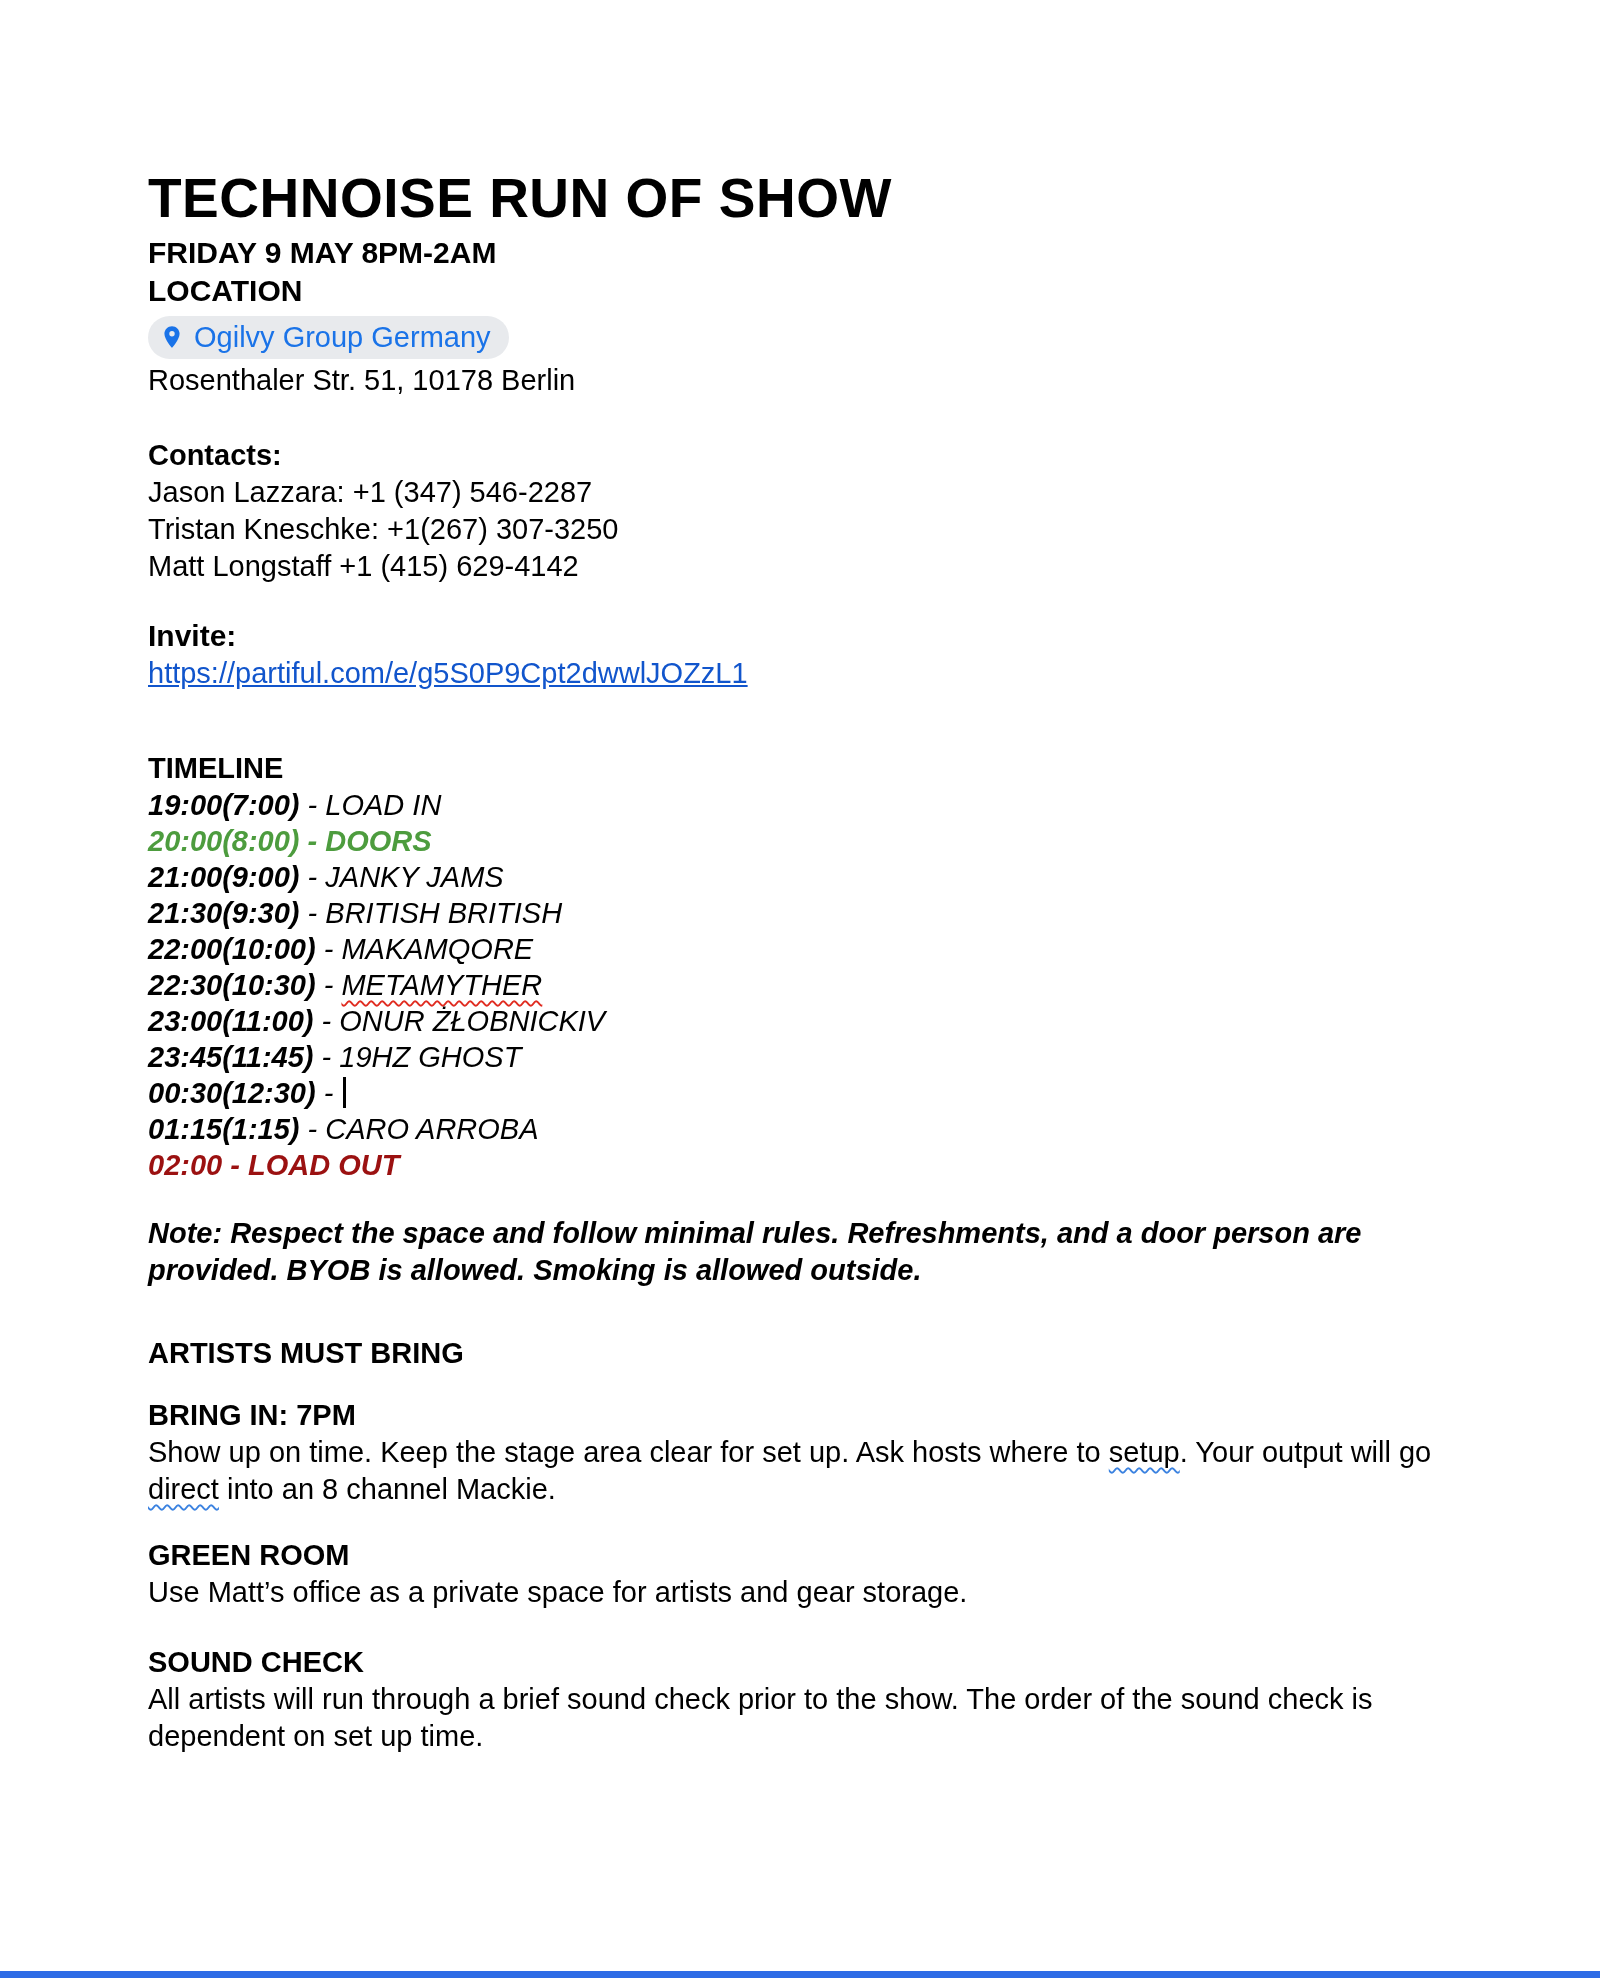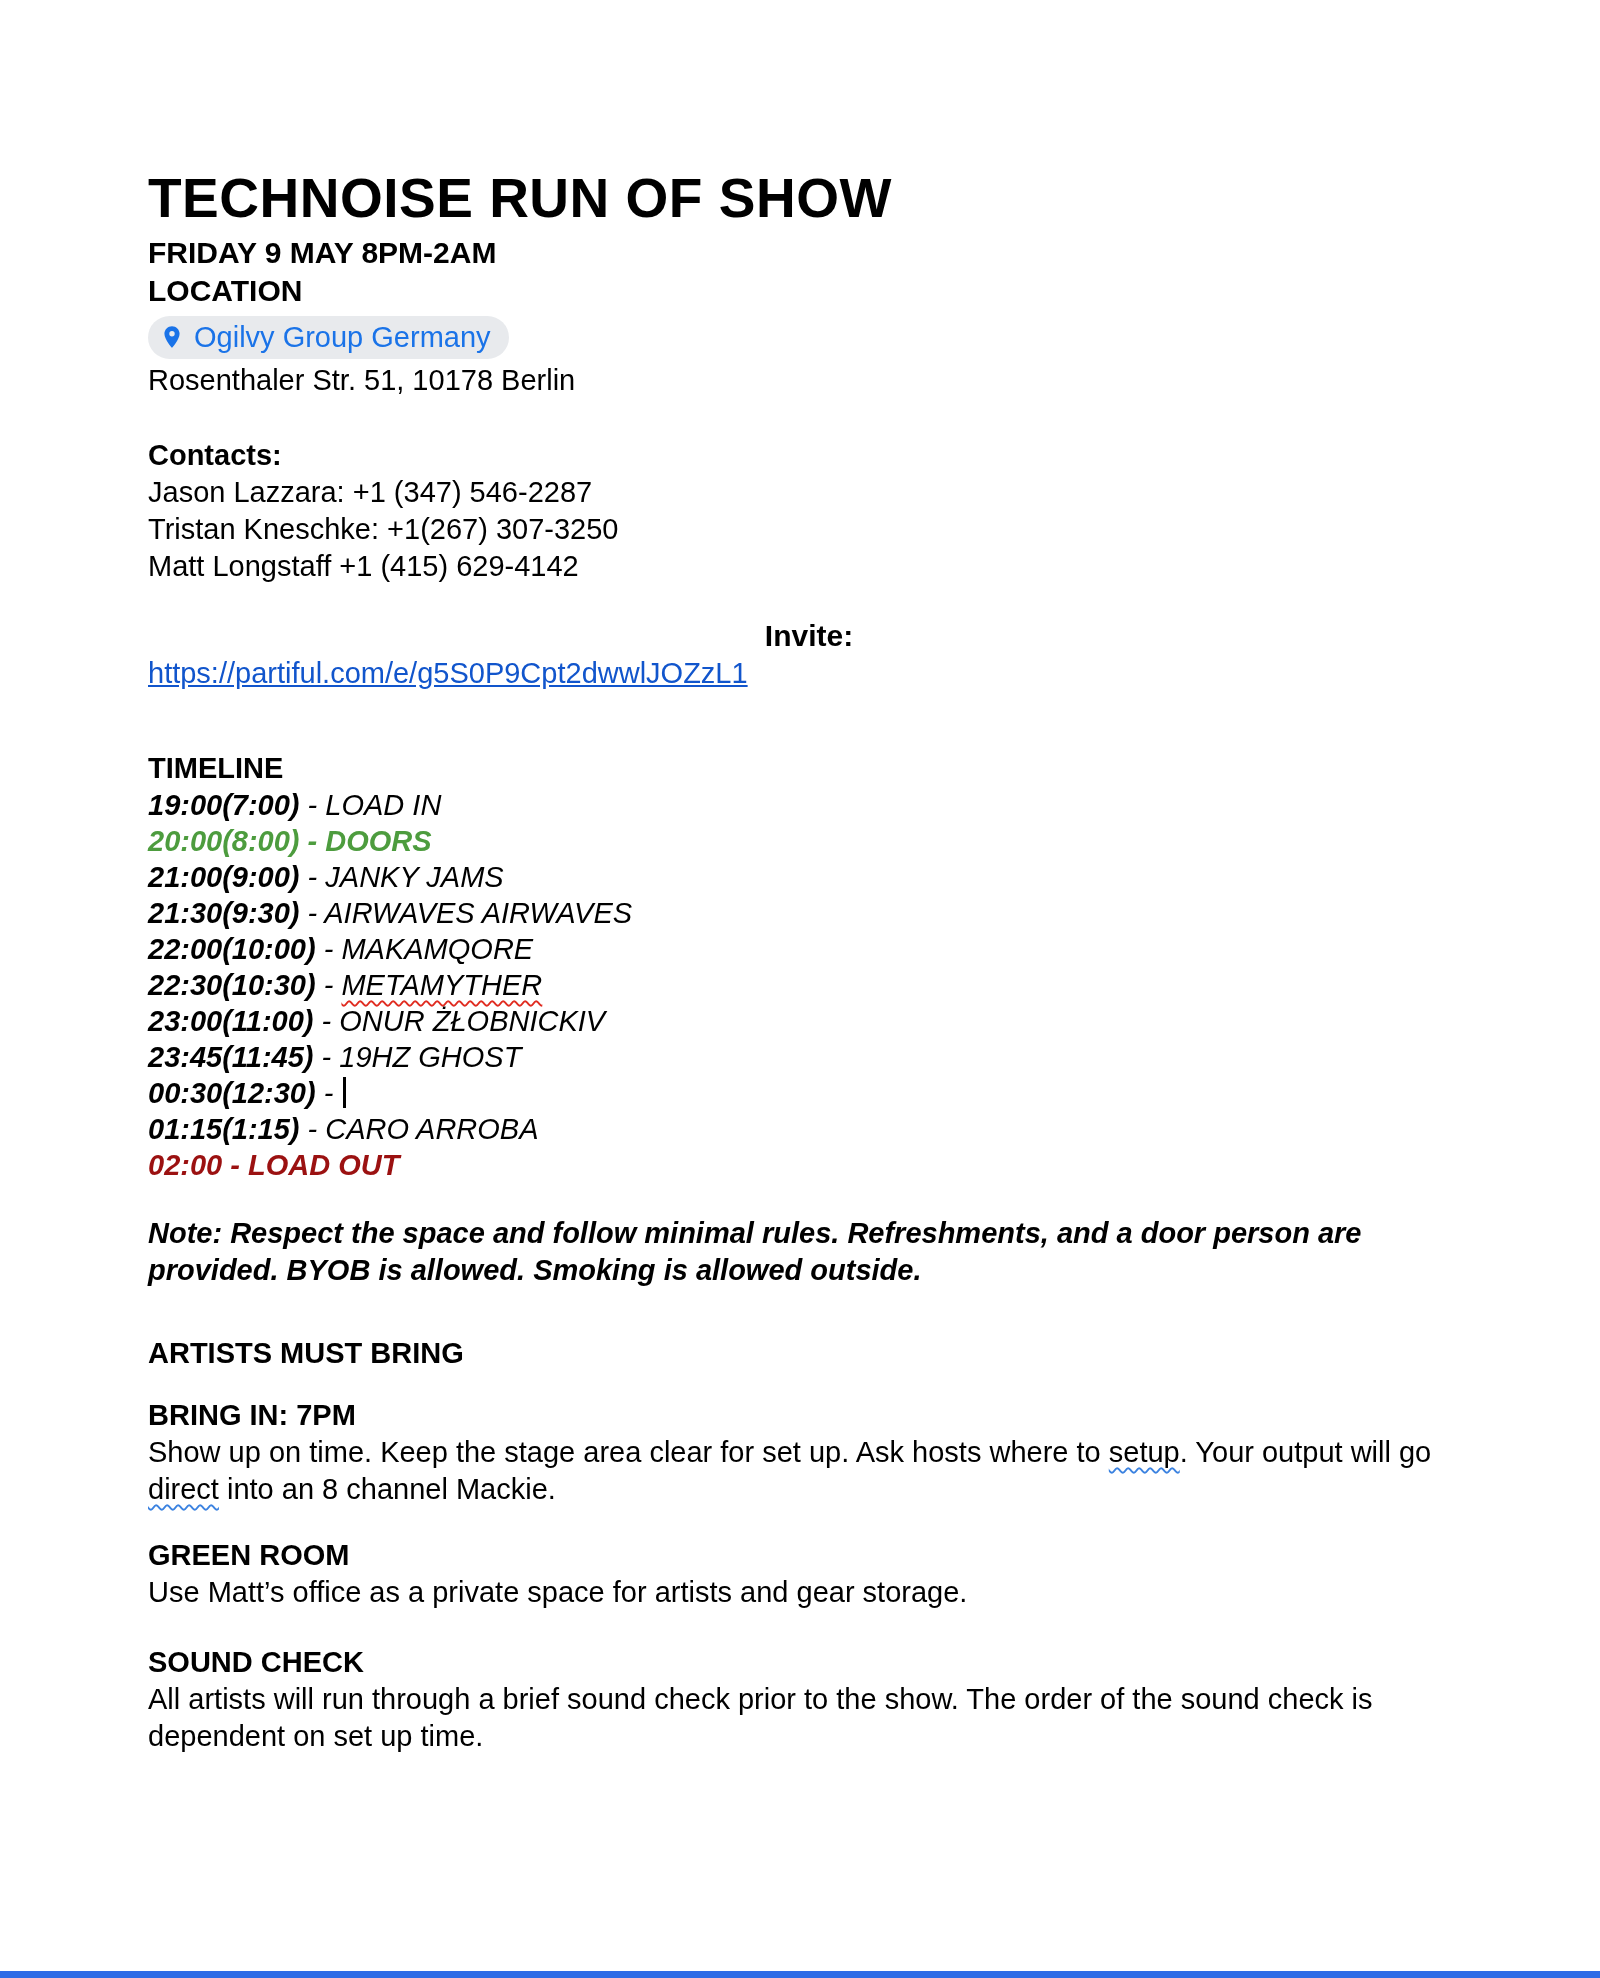--- a/index.html
+++ b/index.html
@@ -18,21 +18,21 @@
   .sechead  { font-size:29px; line-height:38px; font-weight:bold; margin:0; }
   p { margin:0; }
   .chip-row { height:46px; display:flex; align-items:center; margin:4px 0 2px 0; }
   .chip {
     display:inline-flex; align-items:center; gap:9px;
     background:#e8eaed; border-radius:23px; padding:4px 18px 5px 11px;
     color:#1a73e8; font-size:29px; line-height:34px; cursor:pointer;
   }
   .chip svg { width:26px; height:26px; flex:0 0 auto; }
   .mt-blank1 { margin-top:37px; }
-  .mt-invite { margin-top:32px;text-align:center; }
+  .mt-invite { margin-top:32px; }
   .mt-timeline { margin-top:57px; }
   .mt-note { margin-top:32px; }
   .mt-bring { margin-top:45px; }
   .mt-loadin { margin-top:24px; }
   .mt-green { margin-top:28px; }
   .mt-sound { margin-top:32px; }
   .link { color:#1155cc; text-decoration:underline; }
   .tl { font-size:29px; line-height:36px;font-style:italic; }
   .tl-time { font-weight:bold; }
   .tl-rest { white-space:pre-wrap; }
@@ -79,21 +79,21 @@
   <p>Matt Longstaff +1 (415) 629-4142</p>
 
   <h3 class="subhead mt-invite">Invite:</h3>
   <p><a class="link" href="#">https://partiful.com/e/g5S0P9Cpt2dwwlJOZzL1</a></p>
 
   <h3 class="sechead mt-timeline">TIMELINE</h3>
 
   <p class="tl"><span class="tl-time">19:00(7:00)</span><span class="tl-rest"> - LOAD IN</span></p>
   <p class="tl tl-green">20:00(8:00) - DOORS</p>
   <p class="tl"><span class="tl-time">21:00(9:00)</span><span class="tl-rest"> - JANKY JAMS</span></p>
-  <p class="tl"><span class="tl-time">21:30(9:30)</span><span class="tl-rest"> - AIRWAVES AIRWAVES</span></p>
+  <p class="tl"><span class="tl-time">21:30(9:30)</span><span class="tl-rest"> - BRITISH BRITISH</span></p>
   <p class="tl"><span class="tl-time">22:00(10:00)</span><span class="tl-rest"> - MAKAMQORE</span></p>
   <p class="tl"><span class="tl-time">22:30(10:30)</span><span class="tl-rest"> - </span><span class="tl-rest wavy-red">METAMYTHER</span></p>
   <p class="tl"><span class="tl-time">23:00(11:00)</span><span class="tl-rest"> - ONUR ŻŁOBNICKIV</span></p>
   <p class="tl"><span class="tl-time">23:45(11:45)</span><span class="tl-rest"> - 19HZ GHOST</span></p>
   <p class="tl"><span class="tl-time">00:30(12:30)</span><span class="tl-rest"> - </span><span class="caret"></span></p>
   <p class="tl"><span class="tl-time">01:15(1:15)</span><span class="tl-rest"> - CARO ARROBA</span></p>
   <p class="tl tl-red">02:00 - LOAD OUT</p>
 
   <p class="note mt-note">Note: Respect the space and follow minimal rules. Refreshments, and a door person are provided. BYOB is allowed. Smoking is allowed outside.</p>
 

